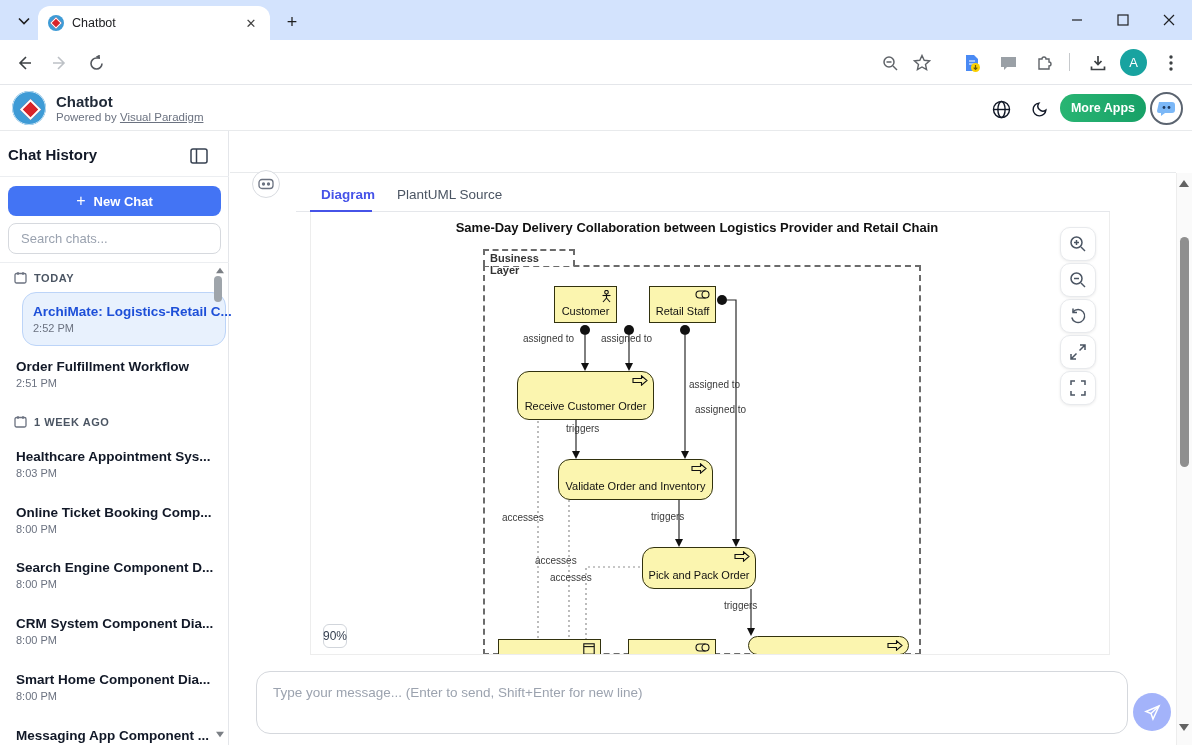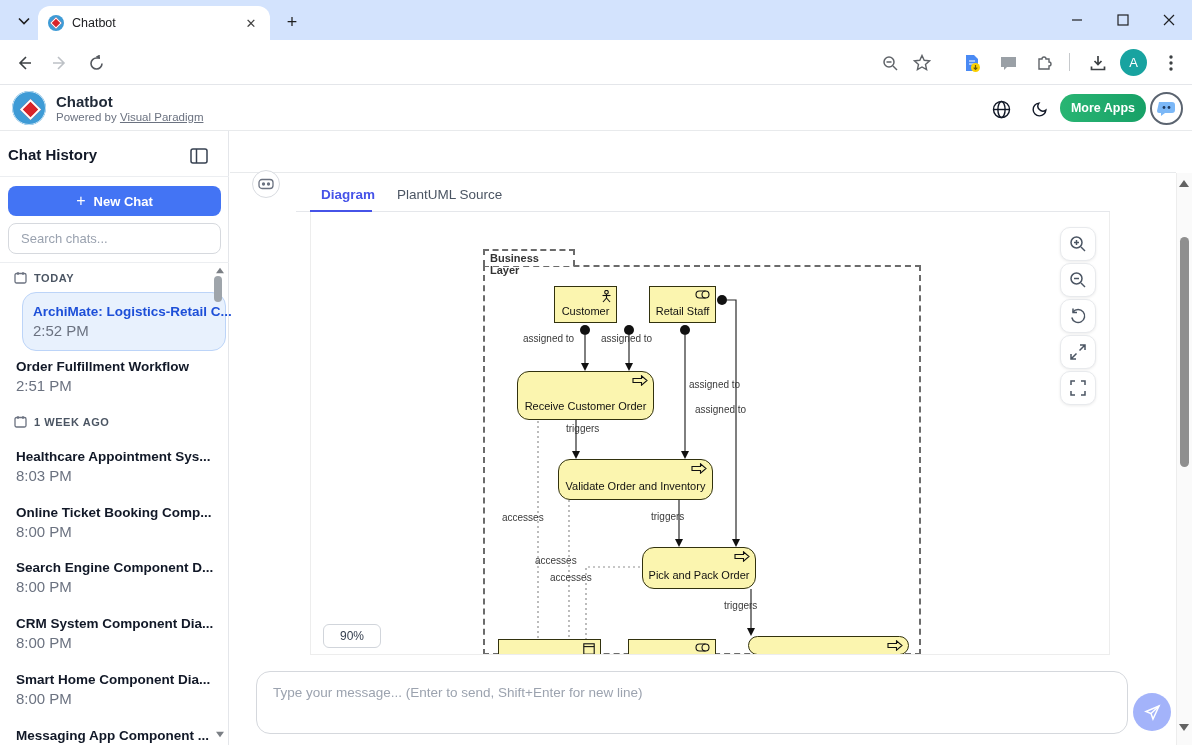--- a/index.html
+++ b/index.html
@@ -42,21 +42,21 @@
   .sb-toggle { position:absolute; right:18px; top:14px; width:22px; height:22px; color:#374151; display:flex; align-items:center; justify-content:center; }
   .sb-hdr-line { position:absolute; left:0; top:45px; width:229px; height:1px; background:#eceef1; }
   .new-chat { position:absolute; left:8px; top:55px; width:213px; height:30px; background:#4374f4; border:none; border-radius:8px; color:#fff; font-size:13px; font-weight:bold; display:flex; align-items:center; justify-content:center; gap:8px; }
   .new-chat .plus { font-size:16px; font-weight:normal; }
   .sb-search { position:absolute; left:8px; top:92px; width:213px; height:31px; border:1px solid #d6d9de; border-radius:8px; font-family:"Liberation Sans",sans-serif; font-size:13px; color:#374151; padding:0 12px; outline:none; }
   .sb-search::placeholder { color:#9aa2af; }
   .sb-div { position:absolute; left:0; top:131px; width:229px; height:1px; background:#eceef1; }
   .sb-section { position:absolute; left:14px; display:flex; align-items:center; gap:7px; color:#4b5563; font-size:11px; font-weight:bold; letter-spacing:.05em; }
   .chat-item { position:absolute; left:6px; width:202px; }
   .chat-item .t { font-size:13.5px; font-weight:bold; color:#111827; white-space:nowrap; }
-  .chat-item .tm { font-size:15px; color:#6b7280; margin-top:3px; }
+  .chat-item .tm { font-size:11px; color:#6b7280; margin-top:3px; }
   .chat-item.sel { left:6px; width:204px; padding:11px 10px; background:#e8f1fd; border:1px solid #bcd4f8; border-radius:14px; }
   .chat-item.sel .t { color:#1d4fd8; }
   .chat-item:not(.sel) { padding-left:10px; }
   .sb-thumb { position:absolute; left:214px; top:276px; width:8px; height:26px; background:#9fa5ab; border-radius:4px; }
 
   
   .main-title { position:absolute; left:258px; top:146px; font-size:16px; font-weight:bold; color:#111827; }
   .main-title-line { position:absolute; left:230px; top:172px; width:946px; height:1px; background:#e8eaec; }
   .msg-avatar { position:absolute; left:252px; top:170px; width:28px; height:28px; border-radius:50%; border:1px solid #d8dbe0; display:flex; align-items:center; justify-content:center; color:#6b7280; background:#fff; }
   .card { position:absolute; left:296px; top:181px; width:814px; height:476px; background:#fff; }
@@ -68,21 +68,21 @@
 
   .viewport { position:absolute; left:14px; top:31px; width:800px; height:443px; background:#fff; border:1px solid #ededed; border-top:none; overflow:hidden; }
   .dg-title { position:absolute; left:86px; top:8px; width:600px; text-align:center; font-size:13px; font-weight:bold; color:#111; }
   .bl-rect { position:absolute; left:172px; top:53px; width:438px; height:390px; border:2px dashed #6b6b6b; }
   .bl-tab { position:absolute; left:172px; top:37px; width:92px; height:17px; border:2px dashed #6b6b6b; border-bottom:none; background:#fff; font-size:11px; font-weight:bold; color:#333; padding:1px 5px; }
   .node { position:absolute; background:#fbf5af; border:1px solid #32320e; color:#111; }
   .node .lbl { position:absolute; left:0; right:0; bottom:6px; text-align:center; font-size:11px; white-space:nowrap; }
   .node .cicon { position:absolute; top:3px; right:5px; color:#111; }
   .node.round { border-radius:12px; }
   .elabel { position:absolute; font-size:10px; color:#3a3a3a; white-space:nowrap; }
-  .zoom-badge { position:absolute; left:12px; top:412px; width:58px; height:24px; background:#fff; border:1px solid #d1d5db; border-radius:6px; font-size:12px; color:#374151; display:flex; align-items:center; justify-content:center; }
+  .zoom-badge { position:absolute; left:12px; top:412px; width:24px; height:24px; background:#fff; border:1px solid #d1d5db; border-radius:6px; font-size:12px; color:#374151; display:flex; align-items:center; justify-content:center; }
 
   .zctrl { position:absolute; left:1060px; width:36px; height:34px; background:#fff; border:1px solid #e8eaed; border-radius:10px; box-shadow:0 1px 3px rgba(0,0,0,.08); display:flex; align-items:center; justify-content:center; color:#4b5563; }
 
   
   .m-scroll-track { position:absolute; left:1176px; top:173px; width:16px; height:572px; background:#fafafa; border-left:1px solid #ededed; }
   .m-thumb { position:absolute; left:1180px; top:237px; width:9px; height:230px; background:#8f8f8f; border-radius:5px; }
   .tri-up { width:0; height:0; border-left:5px solid transparent; border-right:5px solid transparent; border-bottom:7px solid #636363; }
   .tri-down { width:0; height:0; border-left:5px solid transparent; border-right:5px solid transparent; border-top:7px solid #636363; }
 
   
@@ -312,20 +312,21 @@
   </div>
 
   <div class="card">
     <div class="tabrow">
       <span class="tab-item active" style="left:25px;">Diagram</span>
       <span class="tab-item inactive" style="left:101px;">PlantUML Source</span>
       <span class="tab-underline"></span>
     </div>
 
     <div class="viewport">
+      <div class="dg-title">Same-Day Delivery Collaboration between Logistics Provider and Retail Chain</div>
       <div class="bl-rect"></div>
       <div class="bl-tab">Business Layer</div>
 
       <svg class="abs" style="left:0;top:0;" width="800" height="443">
 
         <circle cx="274" cy="118" r="5" fill="#111"></circle>
         <circle cx="318" cy="118" r="5" fill="#111"></circle>
         <circle cx="374" cy="118" r="5" fill="#111"></circle>
         <circle cx="411" cy="88" r="5" fill="#111"></circle>
 

